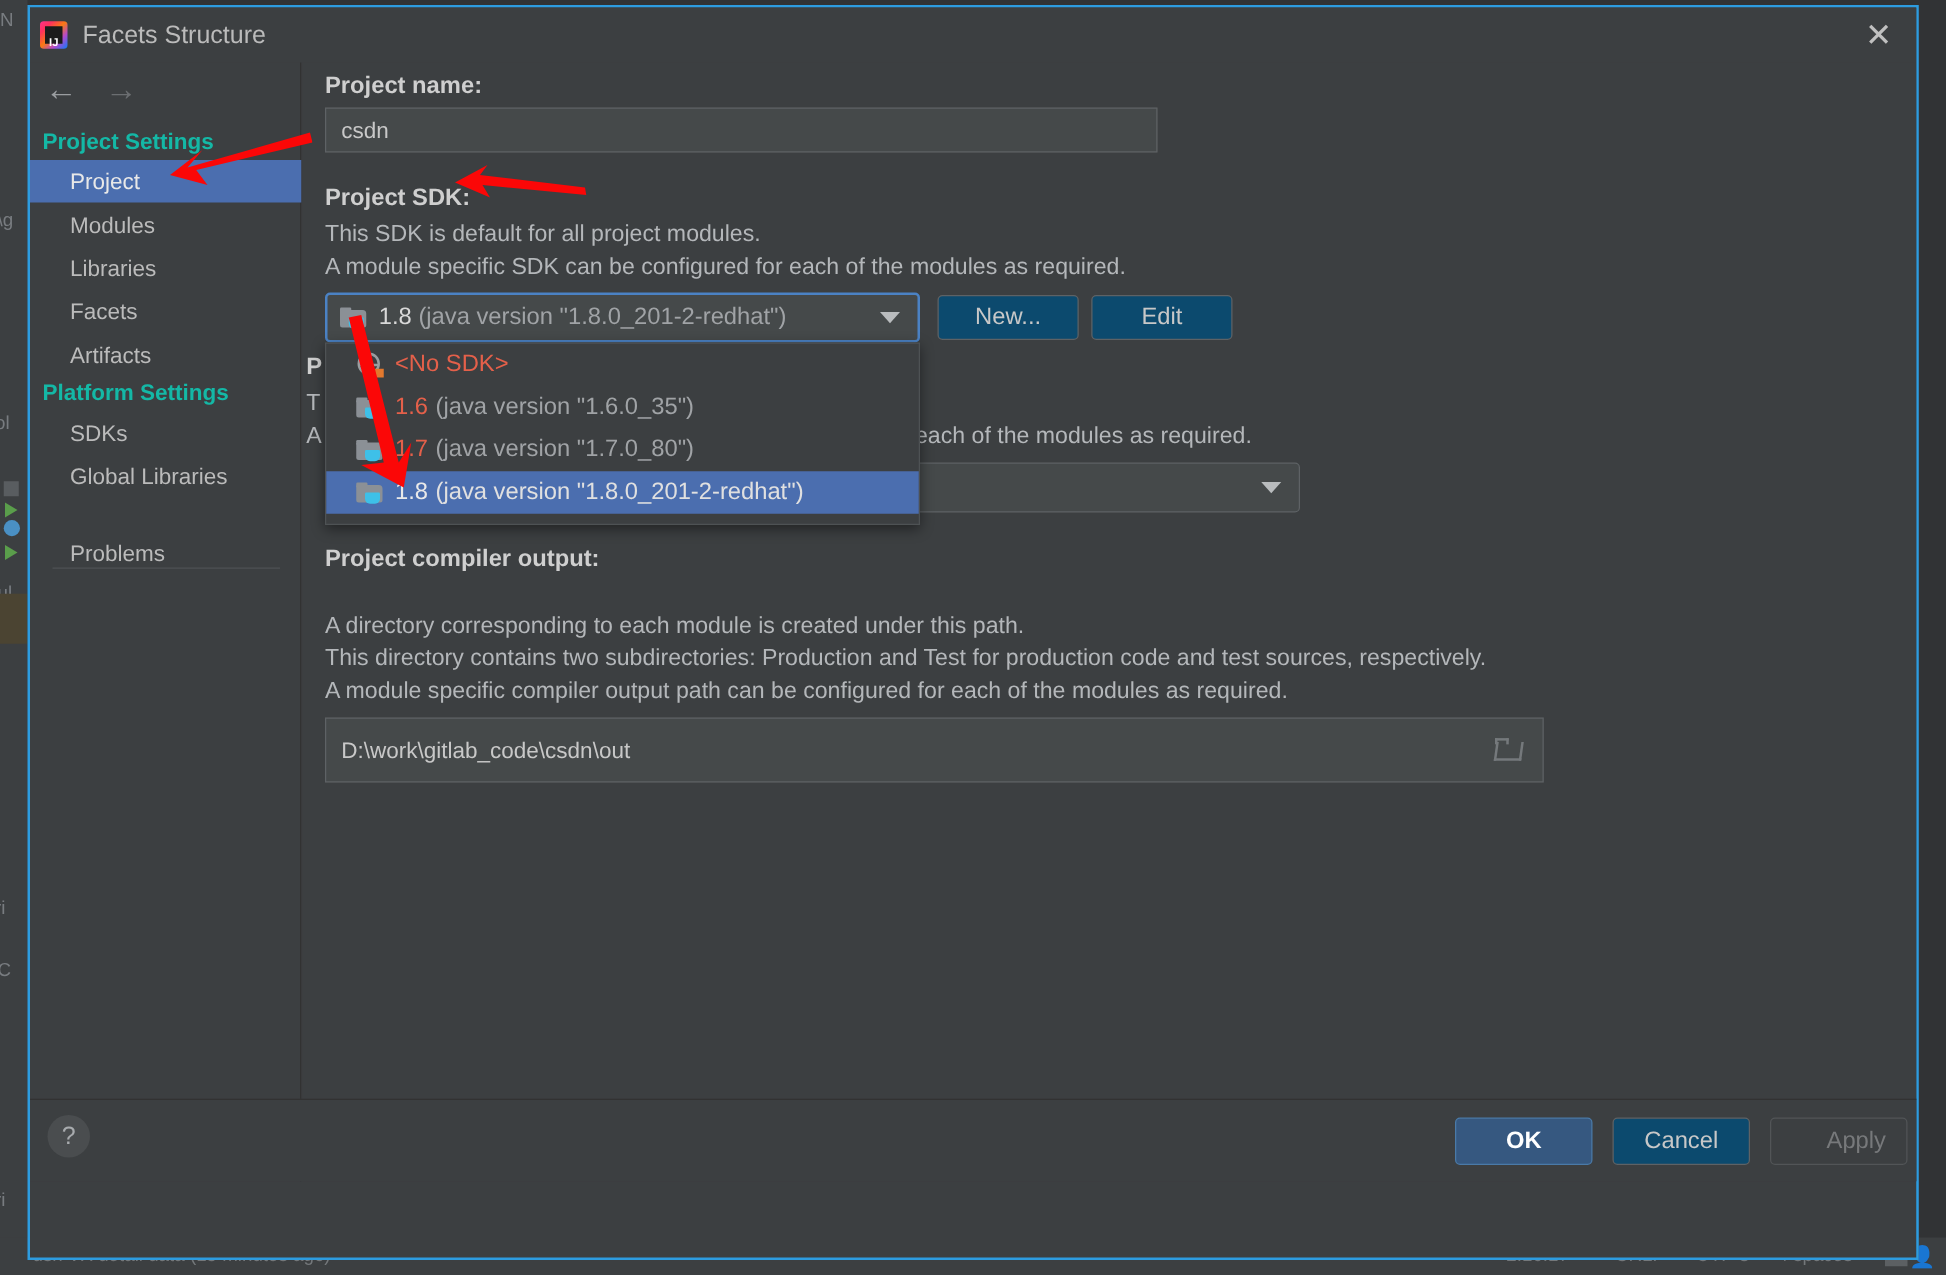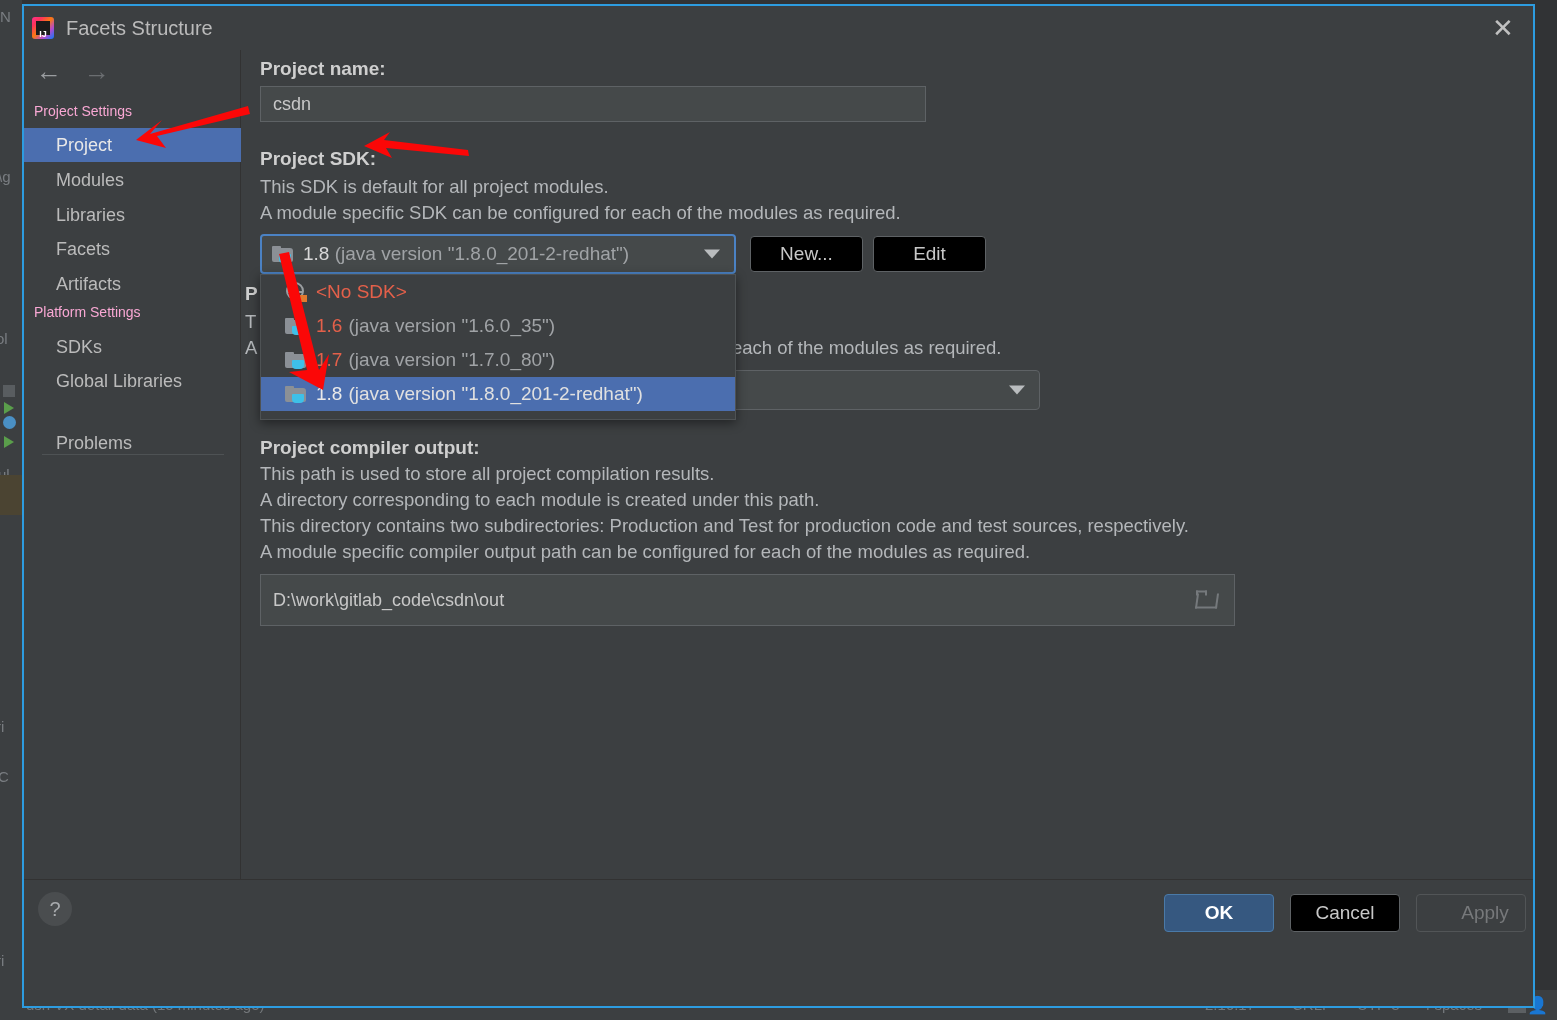--- a/index.html
+++ b/index.html
@@ -174,23 +174,23 @@
     font-size: 26px;
     color: #9a9da0;
     line-height: 1;
     cursor: pointer;
   }
   .nav-arrow.disabled { color: #6b6e71; }
 
   .sb-group {
     position: absolute;
     left: 10px;
-    color: #f9a8d4;
-    font-size: 14px;
-    font-weight: normal;
+    color: #14b8a6;
+    font-size: 18px;
+    font-weight: bold;
   }
   .sb-item {
     position: absolute;
     left: 0;
     width: 217px;
     height: 34px;
     display: flex;
     align-items: center;
     color: #bbbbbb;
     font-size: 18px;
@@ -420,21 +420,21 @@
     box-sizing: border-box;
     cursor: pointer;
   }
   .btn-primary {
     background: #365880;
     border: 1px solid #4a7aa8;
     color: #ffffff;
     font-weight: bold;
   }
   .btn-default {
-    background: #000000;
+    background: #0c4a6e;
     border: 1px solid #5e6265;
     color: #c8c8c8;
   }
   .btn-disabled {
     background: #3c3f41;
     border: 1px solid #525557;
     color: #77797b;
     cursor: default;
   }
 
@@ -596,21 +596,20 @@
                 <span class="tab"></span>
                 <span class="body"></span>
                 <span class="cup"></span>
               </span>
             <span class="ver">1.8</span>
             <span class="detail" style="margin-left:6px;">(java version "1.8.0_201-2-redhat")</span>
           </div>
         </div>
 
         <span class="lbl-bold" style="left:18px; top:387px;">Project compiler output:</span>
-        <span class="lbl" style="left:18px; top:413px;">This path is used to store all project compilation results.</span>
         <span class="lbl" style="left:18px; top:439px;">A directory corresponding to each module is created under this path.</span>
         <span class="lbl" style="left:18px; top:465px;">This directory contains two subdirectories: Production and Test for production code and test sources, respectively.</span>
         <span class="lbl" style="left:18px; top:491px;">A module specific compiler output path can be configured for each of the modules as required.</span>
 
         <div class="textfield" style="left:18px; top:524px; width:975px; height:52px;">
           <span>D:\work\gitlab_code\csdn\out</span>
           <span class="browse-icon">
             <span class="f2"></span>
               <span class="f1"></span>
           </span>

